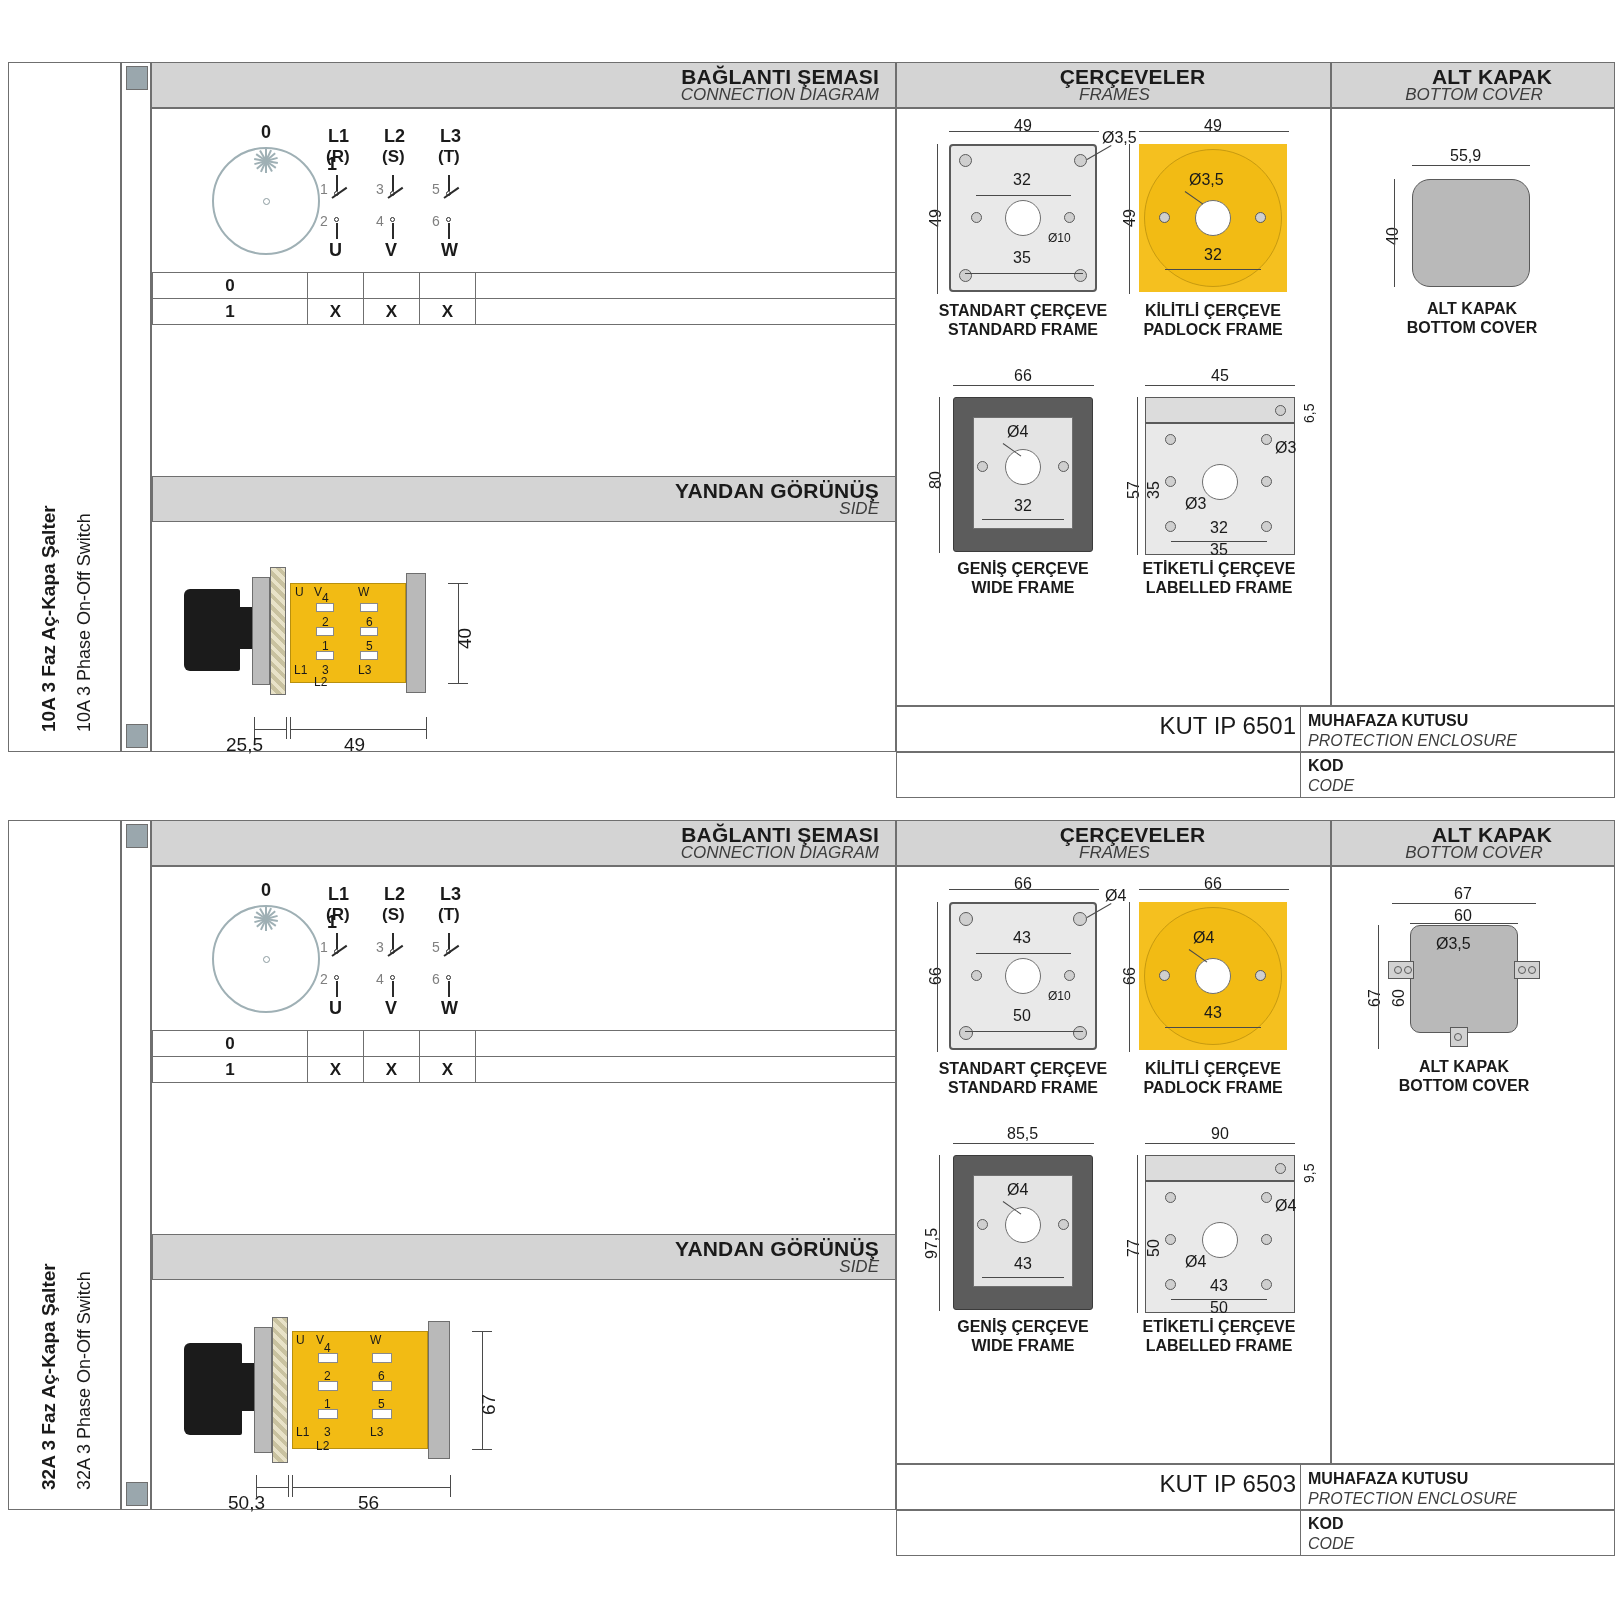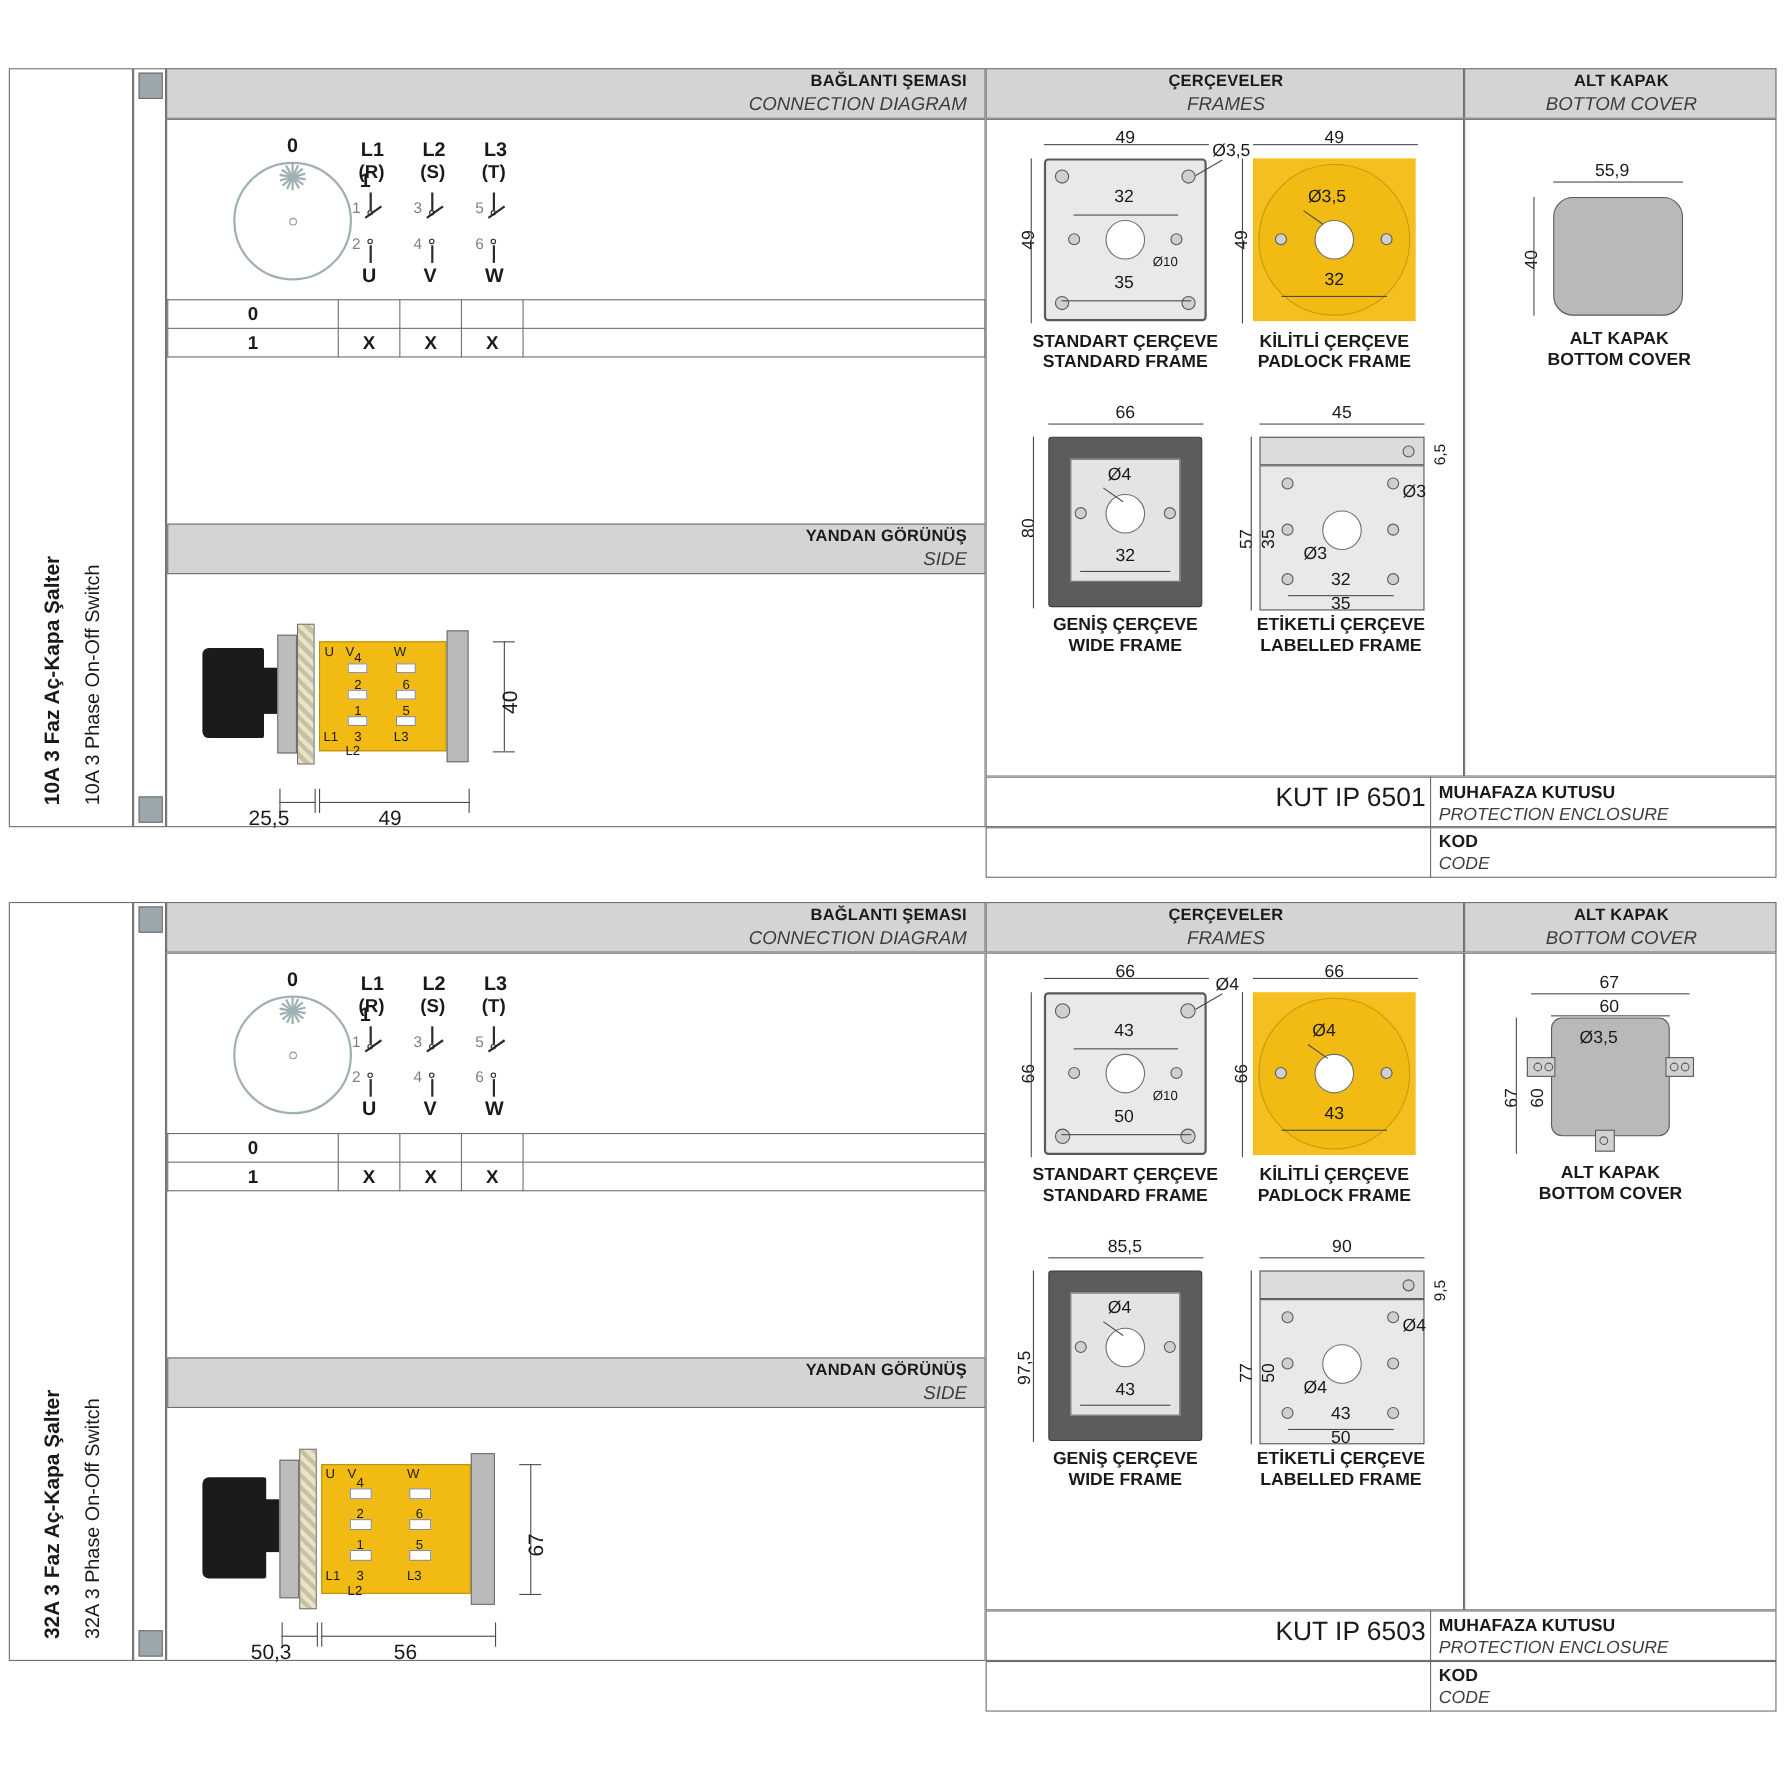--- a/index.html
+++ b/index.html
@@ -12,21 +12,21 @@
     position:relative;
     overflow:hidden;
   }
   .sheet { position:absolute; left:0; top:0; width:1623px; height:1623px; }
 
   
   .block { position:absolute; }
   .gray-band { background:#d4d4d4; border:1px solid #6f6f6f; }
   .white-box { background:#ffffff; border:1px solid #6f6f6f; }
   .hdr-tr { text-align:right; padding-right:8px; }
-  .hdr-main { font-weight:bold; font-size:15px; letter-spacing:.2px; }
+  .hdr-main { font-weight:bold; font-size:21px; letter-spacing:.2px;margin-left:18px; }
   .hdr-sub  { font-style:italic; font-size:17px; color:#3d3d3d; }
 
   .vlabel-outer {
     position:absolute; border:1px solid #6f6f6f; background:#ffffff;
   }
   .vlabel {
     position:absolute; transform-origin:left top;
     white-space:nowrap;
   }
   .vlabel.b { font-weight:bold; font-size:19px; }

